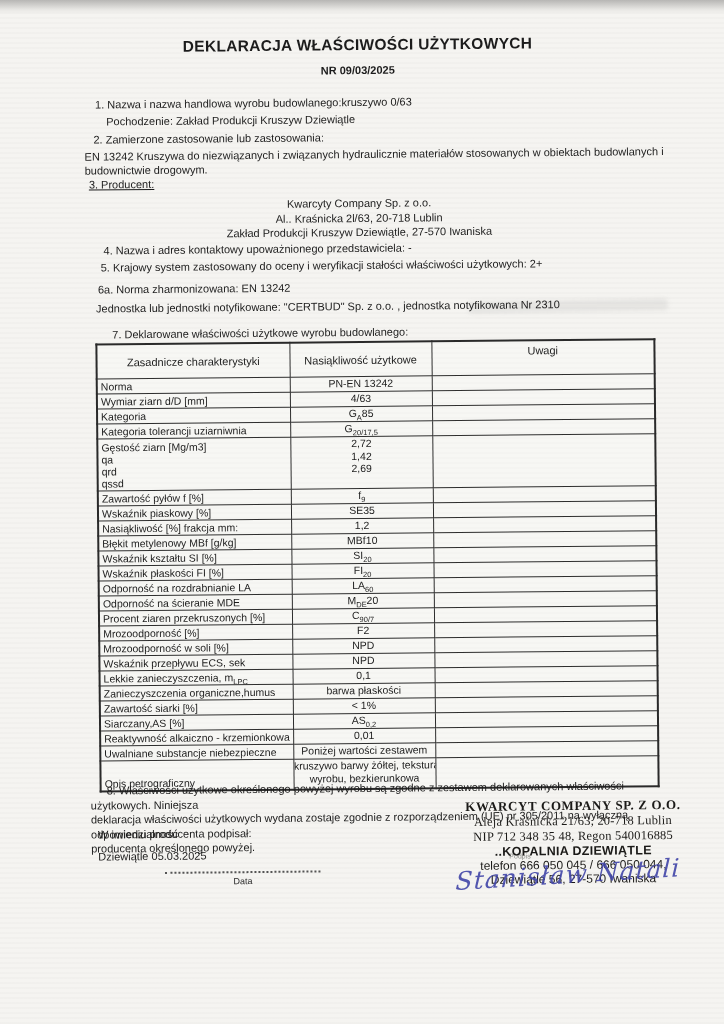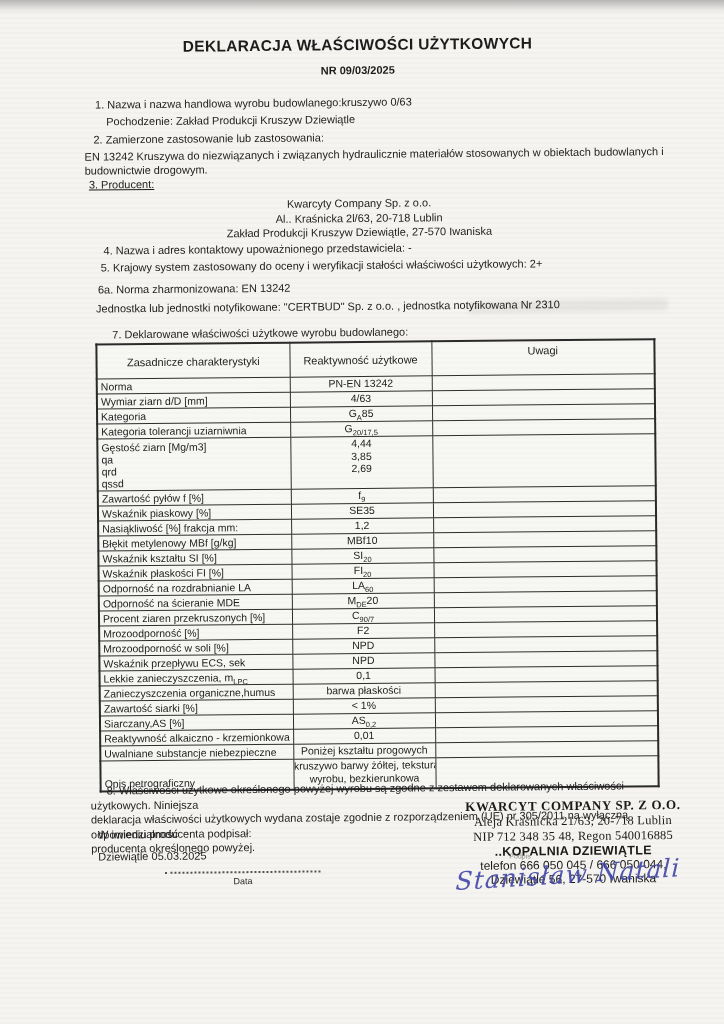--- a/index.html
+++ b/index.html
@@ -84,21 +84,21 @@
   <div class="abs" style="left:97px;top:341px;">
     <table class="props">
       <colgroup>
           <col class="c1">
           <col class="c2">
           <col class="c3">
         </colgroup>
       <thead>
         <tr>
           <th class="h-char">Zasadnicze charakterystyki</th>
-          <th class="h-prop">Reaktywność użytkowe</th>
+          <th class="h-prop">Nasiąkliwość użytkowe</th>
           <th class="h-uw">Uwagi</th>
         </tr>
       </thead>
       <tbody>
           <tr class="r">
             <td class="lbl">
               <div>Norma</div>
             </td>
             <td class="val">
               <div>PN-EN 13242</div>
@@ -133,22 +133,22 @@
             <td class="uw"></td>
           </tr>
           <tr class="r-tall">
             <td class="lbl">
               <div>Gęstość ziarn [Mg/m3]</div>
               <div>qa</div>
               <div>qrd</div>
               <div>qssd</div>
             </td>
             <td class="val">
-              <div>4,44</div>
-              <div>3,85</div>
+              <div>2,72</div>
+              <div>1,42</div>
               <div>2,69</div>
             </td>
             <td class="uw"></td>
           </tr>
           <tr class="r">
             <td class="lbl">
               <div>Zawartość pyłów f [%]</div>
             </td>
             <td class="val">
               <div>f<sub>9</sub></div>
@@ -297,21 +297,21 @@
             <td class="val">
               <div>0,01</div>
             </td>
             <td class="uw"></td>
           </tr>
           <tr class="r">
             <td class="lbl">
               <div>Uwalniane substancje niebezpieczne</div>
             </td>
             <td class="val">
-              <div>Poniżej kształtu progowych</div>
+              <div>Poniżej wartości zestawem</div>
             </td>
             <td class="uw"></td>
           </tr>
           <tr class="r-two">
             <td class="lbl">
               <div>Opis petrograficzny</div>
             </td>
             <td class="val">
               <div>kruszywo  barwy żółtej, tekstura zbita,</div>
               <div>wyrobu, bezkierunkowa</div>

